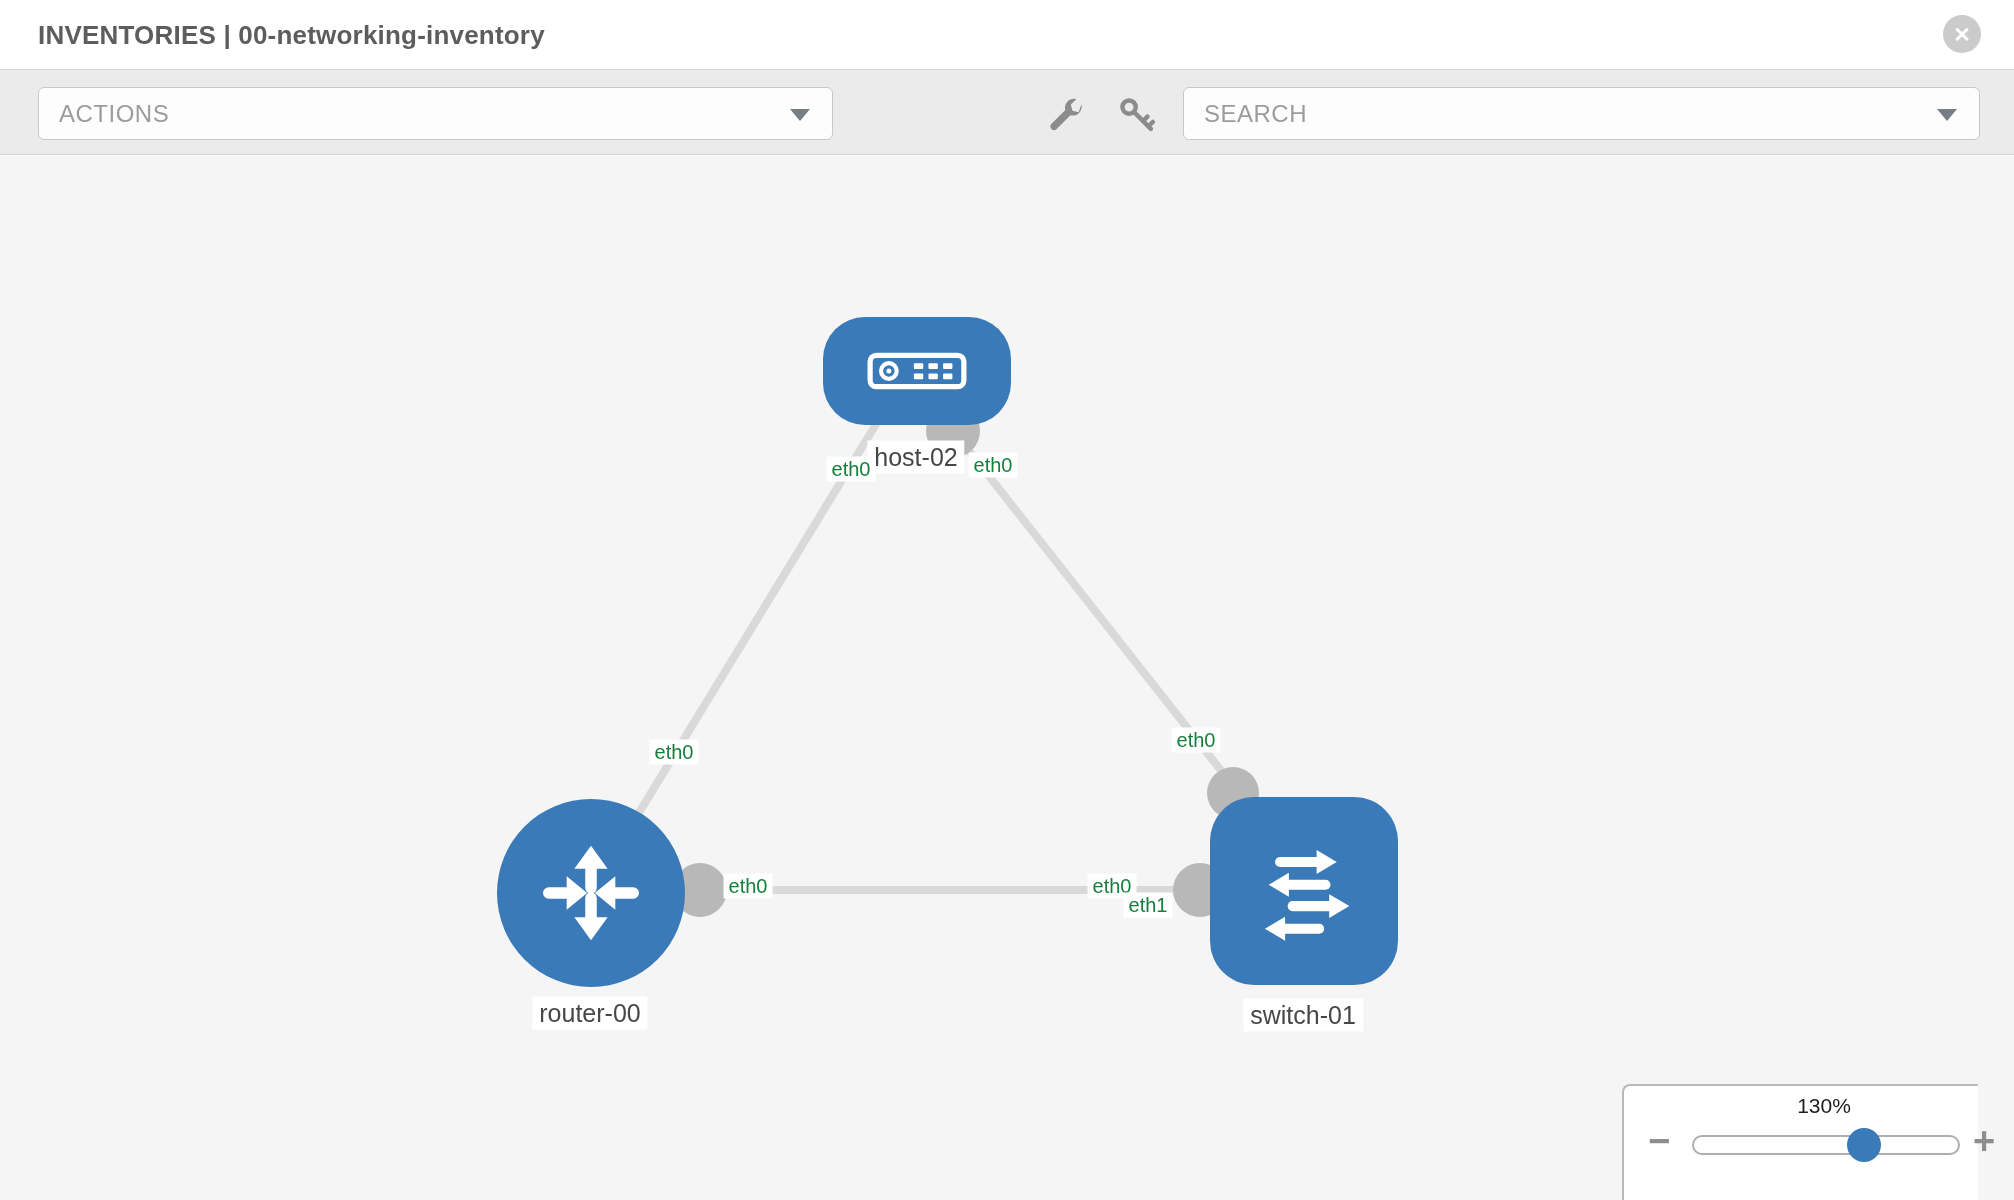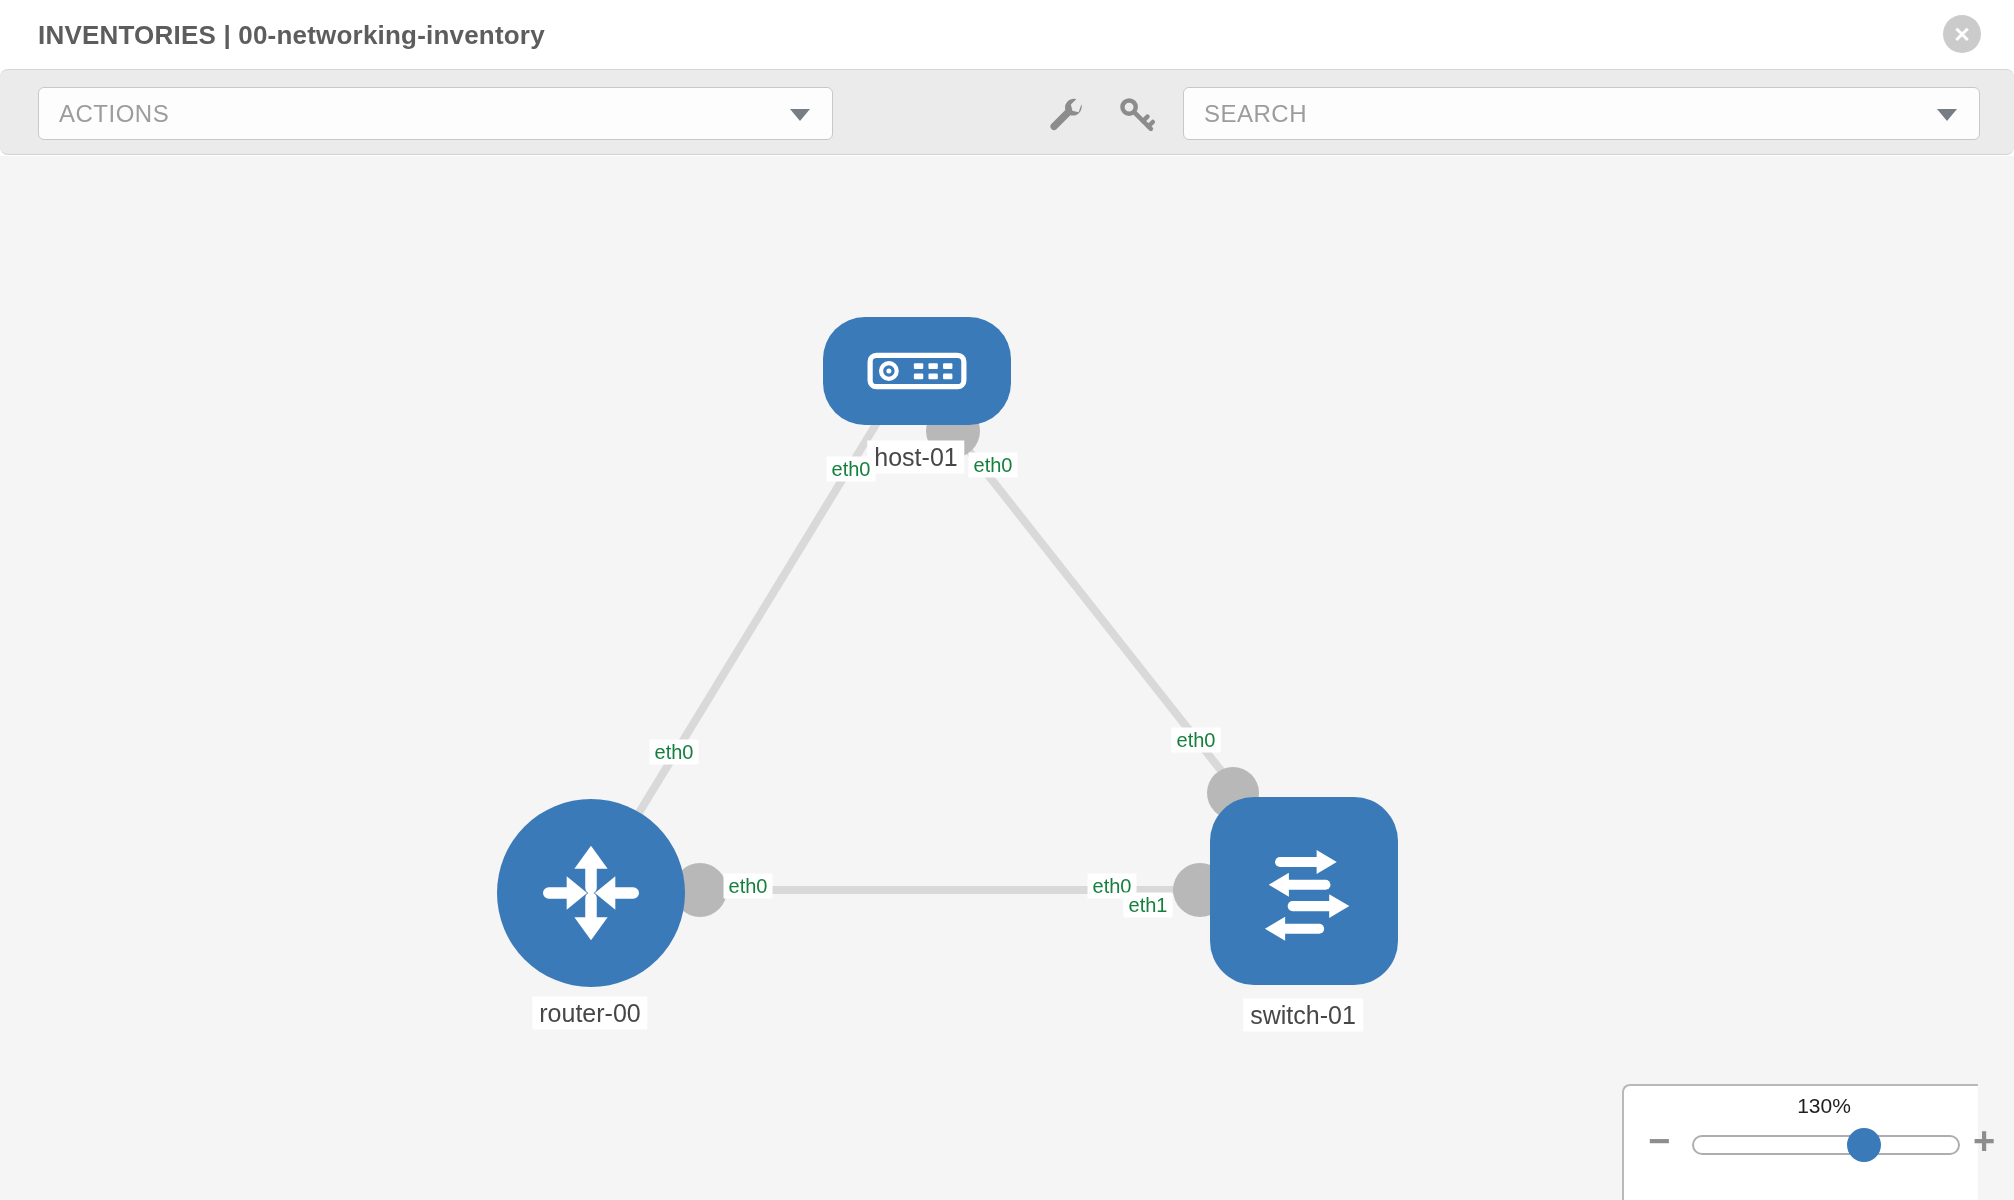--- a/index.html
+++ b/index.html
@@ -9,21 +9,21 @@
   
   .titlebar { position:absolute; left:0; top:0; width:1768px; height:69px; background:#ffffff; z-index:20; }
   .page-title { position:absolute; left:38px; top:50%; transform:translateY(-50%);
     font-size:26px; font-weight:bold; color:#5d5d5d; letter-spacing:.2px; }
   .close-btn { position:absolute; left:1943px; top:15px; width:38px; height:38px; border-radius:50%;
     background:#cbcbcb; cursor:pointer; display:flex; align-items:center; justify-content:center; }
   .close-btn span { color:#ffffff; font-size:21px; font-weight:bold; line-height:1; }
 
   
   .toolbar { position:absolute; left:0; top:69px; width:2014px; height:86px; background:#ebebeb;
-    border-top:1px solid #d5d5d5; border-bottom:1px solid #d2d2d2; z-index:20;border-radius:8px; }
+    border-top:1px solid #d5d5d5; border-bottom:1px solid #d2d2d2; z-index:20; }
   .select { position:absolute; top:17px; height:53px; background:#fdfdfd; border:1px solid #c8c8c8;
     border-radius:6px; display:flex; align-items:center; padding:0 20px; cursor:pointer; }
   .select .ph { font-size:24px; color:#9c9c9c; letter-spacing:.5px; }
   .select .caret { position:absolute; right:22px; top:50%; margin-top:-5px; width:0; height:0;
     border-left:10px solid transparent; border-right:10px solid transparent; border-top:12px solid #767d85; }
   .select.actions { left:38px; width:795px; }
   .select.search  { left:1183px; width:797px; }
   .tool-icon { position:absolute; top:96px; cursor:pointer; z-index:21; }
   .tool-icon.wrench { left:1046px; }
   .tool-icon.key    { left:1118px; }
@@ -117,21 +117,21 @@
       <path d="M67 45 H36" fill="none"></path>
         <polygon points="22,45 38,35.5 38,54.5" stroke="none"></polygon>
       <path d="M41 62 H72" fill="none"></path>
         <polygon points="86,62 70,52.5 70,71.5" stroke="none"></polygon>
       <path d="M62 80 H33" fill="none"></path>
         <polygon points="19,80 35,70.5 35,89.5" stroke="none"></polygon>
     </g>
   </svg>
 </div>
 
-<div class="nlabel" style="left:916px; top:457px;">host-01</div>
+<div class="nlabel" style="left:916px; top:457px;">host-02</div>
 <div class="nlabel" style="left:590px; top:1013px;">router-00</div>
 <div class="nlabel" style="left:1303px; top:1015px;">switch-01</div>
 
 <div class="ilabel" style="left:851px; top:469px;">eth0</div>
 <div class="ilabel" style="left:993px; top:465px;">eth0</div>
 <div class="ilabel" style="left:674px; top:752px;">eth0</div>
 <div class="ilabel" style="left:1196px; top:740px;">eth0</div>
 <div class="ilabel" style="left:748px; top:886px;">eth0</div>
 <div class="ilabel under" style="left:1112px; top:886px;">eth0</div>
 <div class="ilabel over" style="left:1148px; top:886px;margin-top:19px;">eth1</div>

